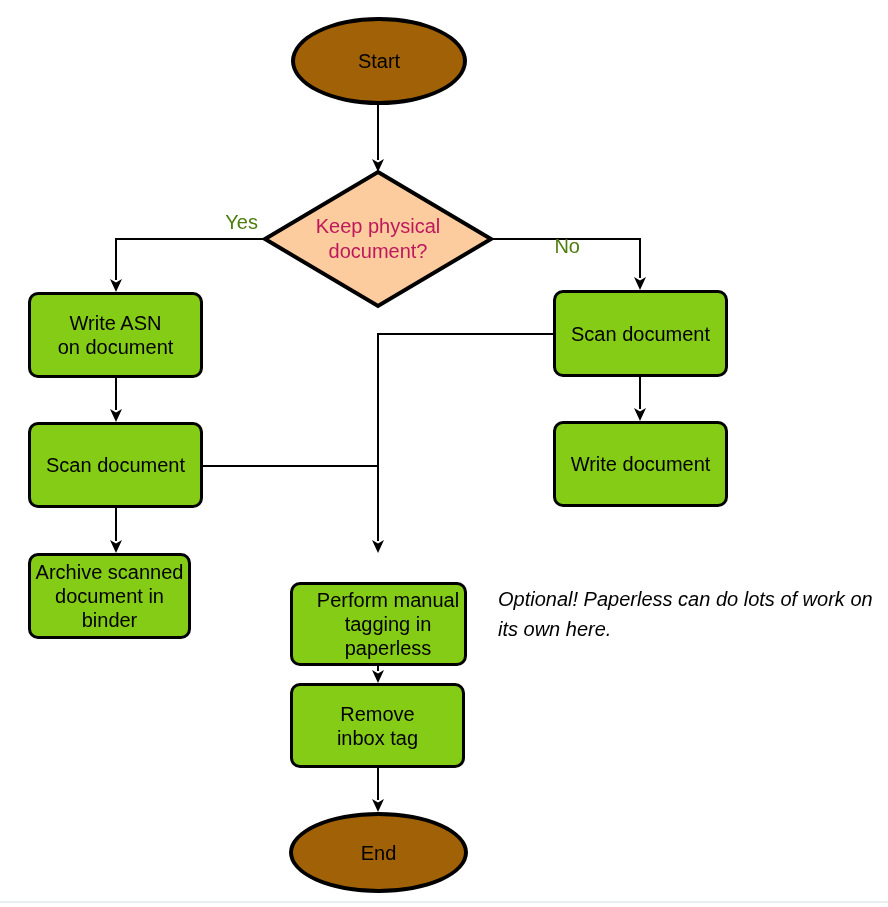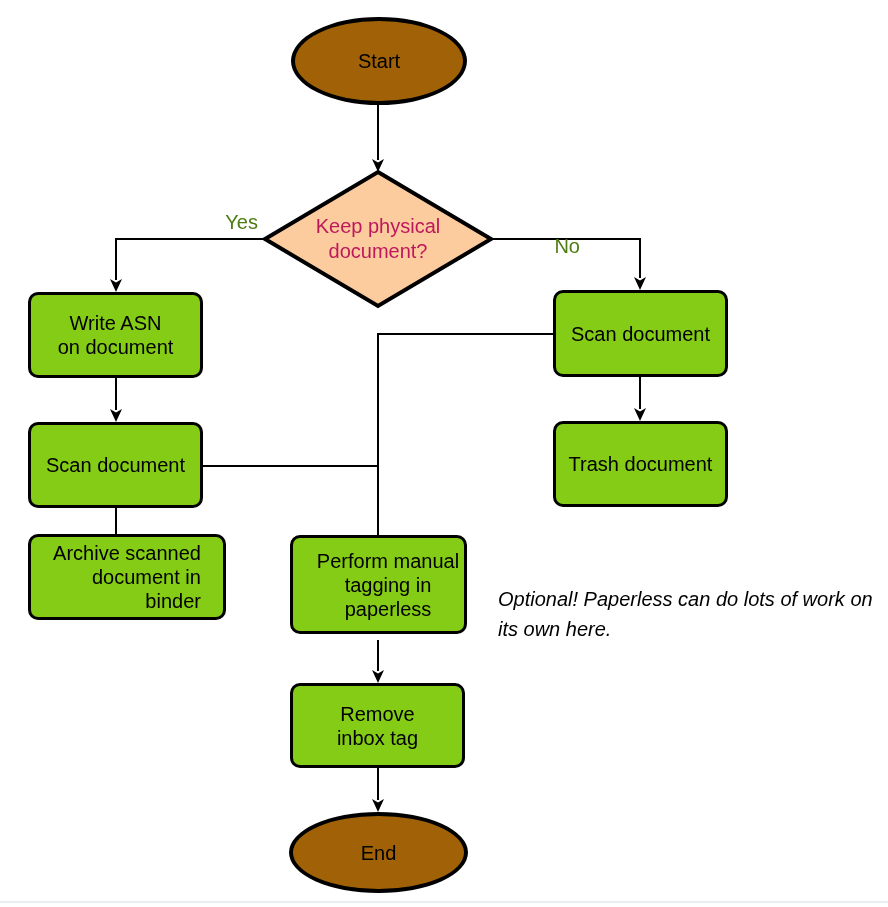--- a/index.html
+++ b/index.html
@@ -147,35 +147,35 @@
 
   <div class="node process" style="left:28px; top:292px; width:175px; height:86px;">
     <span>Write ASN
 on document</span>
   </div>
 
   <div class="node process" style="left:28px; top:422px; width:175px; height:86px;">
     <span>Scan document</span>
   </div>
 
-  <div class="node process" style="left:28px; top:534px; width:198px; height:86px;text-align:right;">
+  <div class="node process" style="left:28px; top:553px; width:163px; height:86px;">
     <span>Archive scanned
 document in
 binder</span>
   </div>
 
   <div class="node process" style="left:553px; top:290px; width:175px; height:87px;">
     <span>Scan document</span>
   </div>
 
   <div class="node process" style="left:553px; top:421px; width:175px; height:86px;">
-    <span>Trash document</span>
+    <span>Write document</span>
   </div>
 
-  <div class="node process" style="left:290px; top:535px; width:177px; height:99px;padding-left:19px;">
+  <div class="node process" style="left:290px; top:582px; width:177px; height:84px;padding-left:19px;">
     <span>Perform manual
 tagging in
 paperless</span>
   </div>
 
   <div class="node process" style="left:290px; top:683px; width:175px; height:85px;">
     <span>Remove
 inbox tag</span>
   </div>
 

